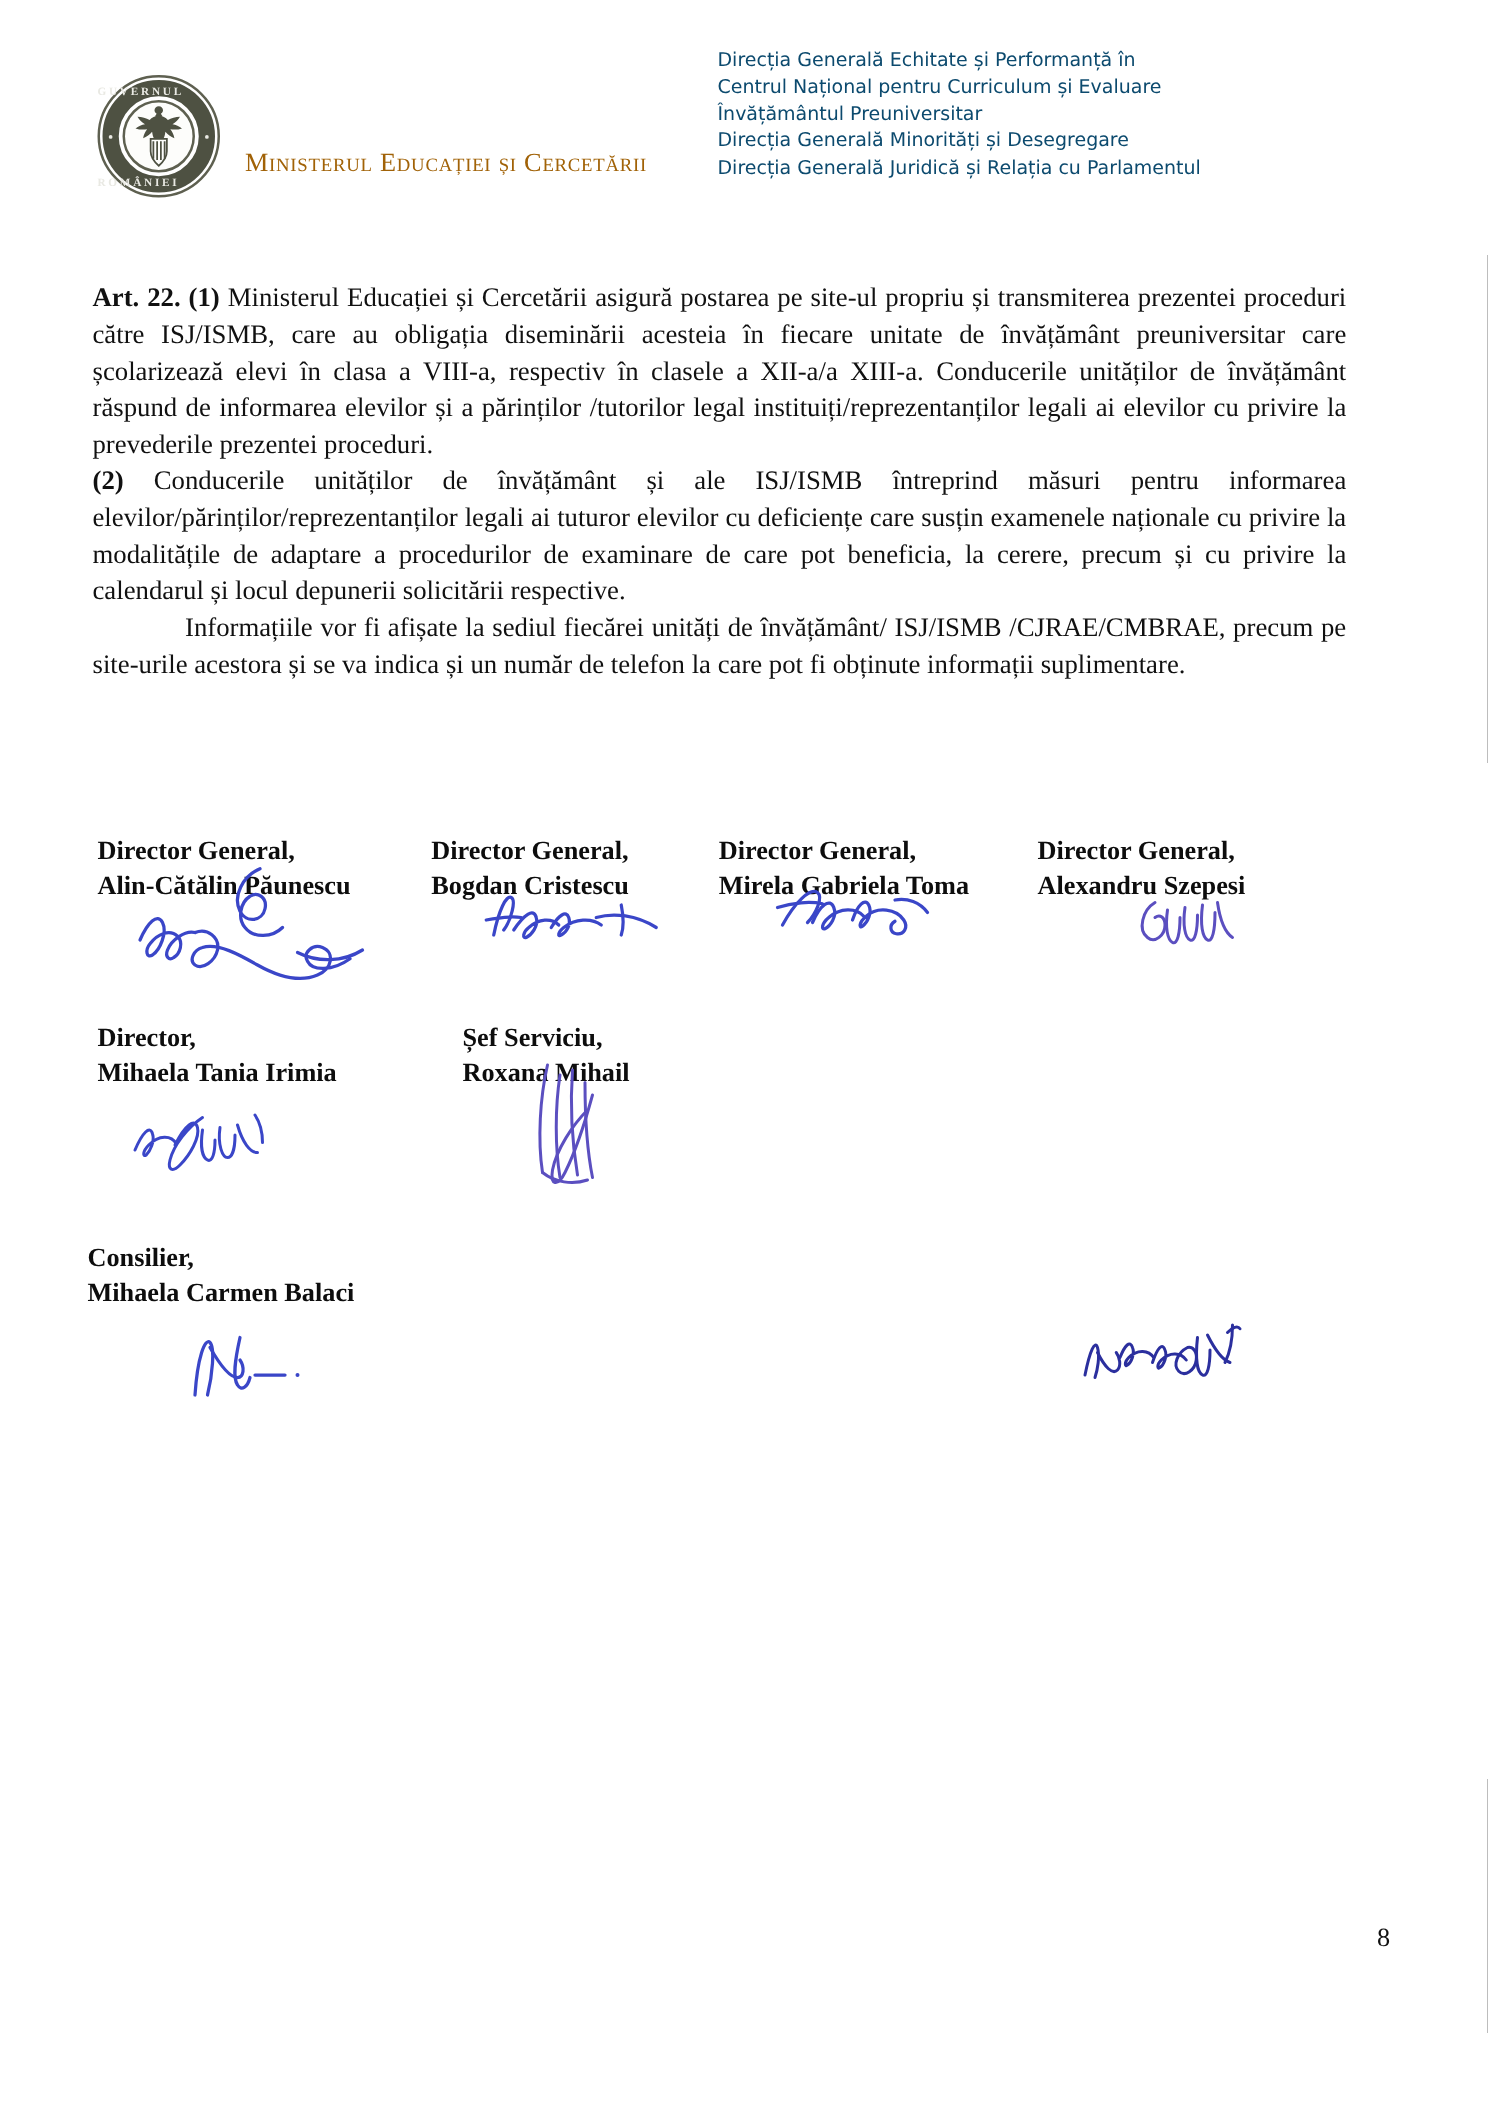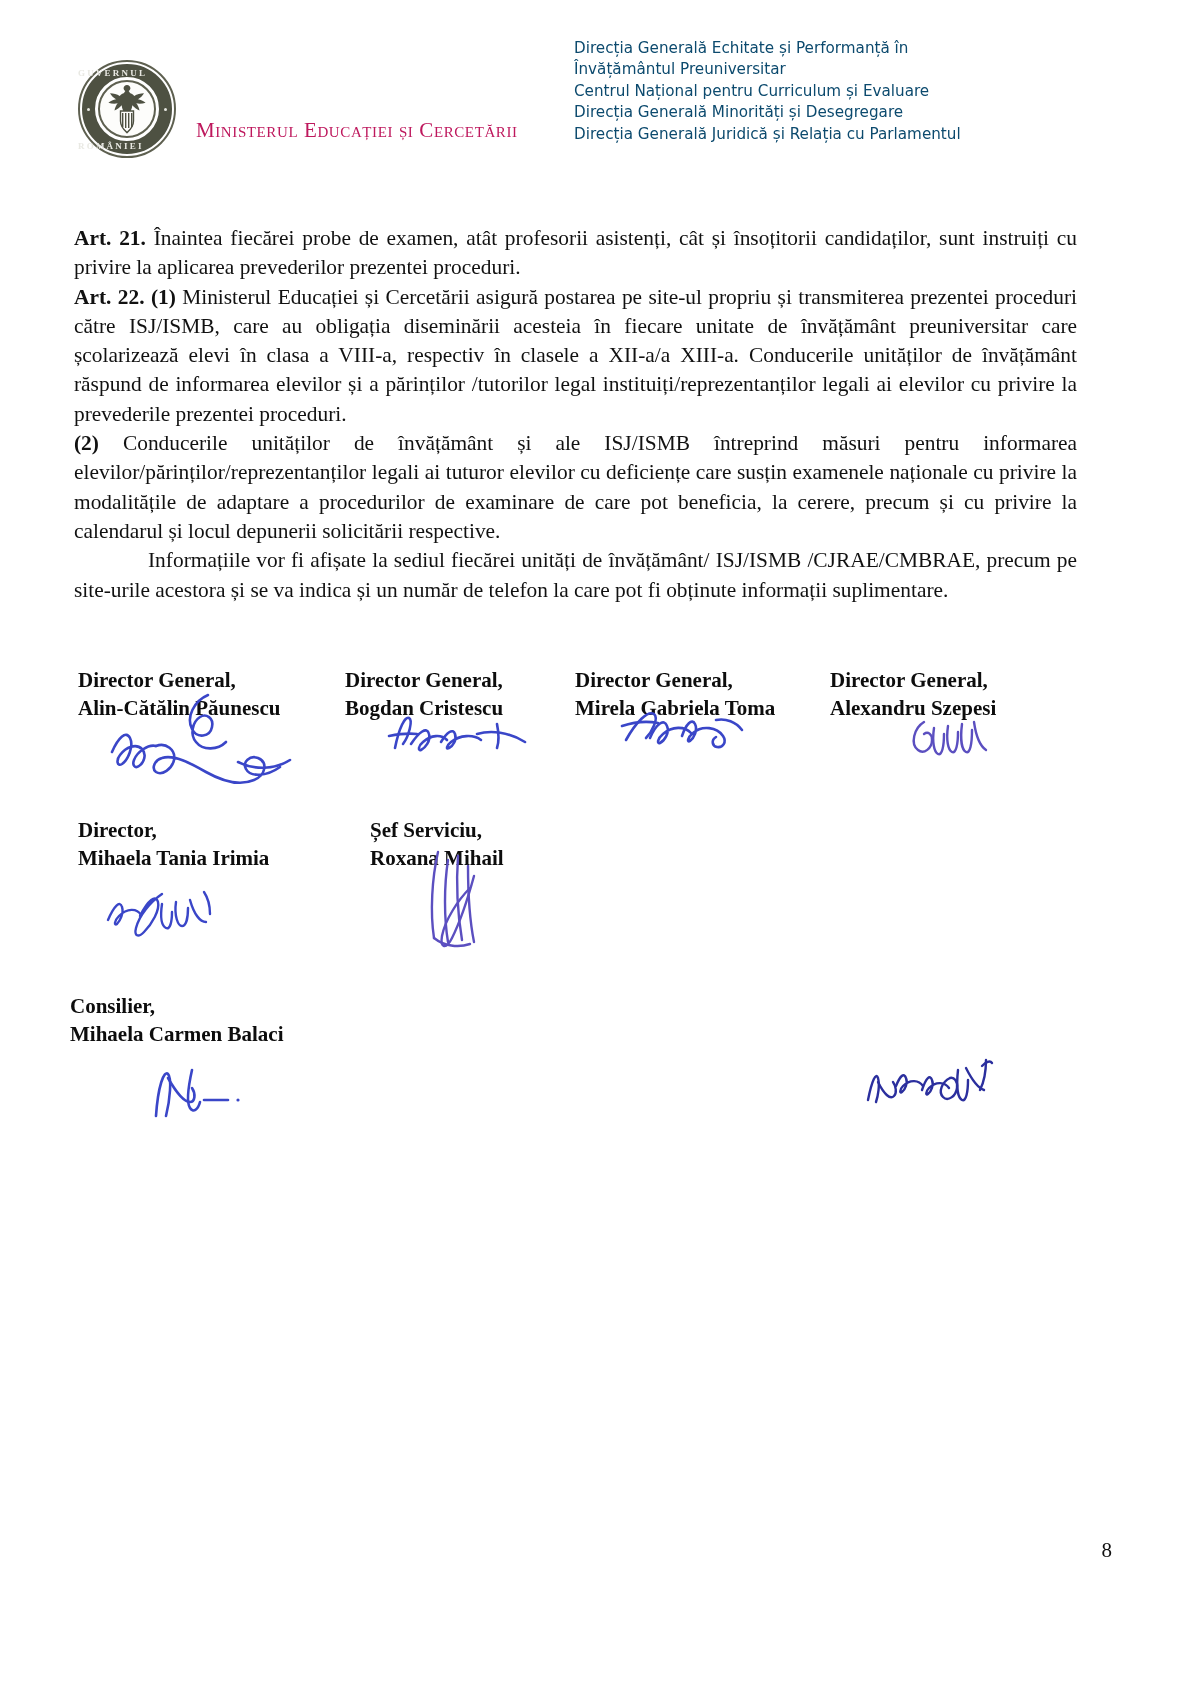--- a/index.html
+++ b/index.html
@@ -86,21 +86,21 @@
   .seal .dot-l { left: 9px; }
   .seal .dot-r { right: 9px; }
 
   .ministry {
     position: absolute;
     left: 196px;
     top: 86px;
     font-family: "Liberation Serif", serif;
     font-size: 21px;
     letter-spacing: 0.6px;
-    color: #be185d;
+    color: #a16207;
     white-space: nowrap;
     font-variant: small-caps;
   }
   .dept-list {
     position: absolute;
     left: 574px;
     top: 6px;
     font-family: "DejaVu Sans", sans-serif;
     font-size: 15.2px;
     line-height: 21.4px;
@@ -187,29 +187,28 @@
             <rect x="26" y="30" width="1.4" height="14"></rect>
           </g>
         </svg>
       </div>
     </div>
 
     <div class="ministry">Ministerul Educației și Cercetării</div>
 
     <div class="dept-list">
       <div>Direcția Generală Echitate și Performanță în</div>
+      <div>Centrul Național pentru Curriculum și Evaluare</div>
       <div>Învățământul Preuniversitar</div>
-      <div>Centrul Național pentru Curriculum și Evaluare</div>
       <div>Direcția Generală Minorități și Desegregare</div>
       <div>Direcția Generală Juridică și Relația cu Parlamentul</div>
     </div>
   </div>
 
   <div class="body-text">
-    <p><b>Art. 21.</b><span> Înaintea fiecărei probe de examen, atât profesorii asistenți, cât și însoțitorii candidaților, sunt instruiți cu privire la aplicarea prevederilor prezentei proceduri.</span></p>
     <p><b>Art. 22. (1)</b><span> Ministerul Educației și Cercetării asigură postarea pe site-ul propriu și transmiterea prezentei proceduri către ISJ/ISMB, care au obligația diseminării acesteia în fiecare unitate de învățământ preuniversitar care școlarizează elevi în clasa a VIII-a, respectiv în clasele a XII-a/a XIII-a. Conducerile unităților de învățământ răspund de informarea elevilor și a părinților /tutorilor legal instituiți/reprezentanților legali ai elevilor cu privire la prevederile prezentei proceduri.</span></p>
     <p><b>(2)</b><span> Conducerile unităților de învățământ și ale ISJ/ISMB întreprind măsuri pentru informarea elevilor/părinților/reprezentanților legali ai tuturor elevilor cu deficiențe care susțin examenele naționale cu privire la modalitățile de adaptare a procedurilor de examinare de care pot beneficia, la cerere, precum și cu privire la calendarul și locul depunerii solicitării respective.</span></p>
     <p class="ind">Informațiile vor fi afișate la sediul fiecărei unități de învățământ/ ISJ/ISMB /CJRAE/CMBRAE, precum pe site-urile acestora și se va indica și un număr de telefon la care pot fi obținute informații suplimentare.</p>
   </div>
 
   <div class="sig-row" style="left:78px; top:666px; width:268px;">
     <span class="sig-title">Director General,</span>
     <span class="sig-name">Alin-Cătălin Păunescu</span>
   </div>
   <div class="ink" style="left:88px; top:690px;">

